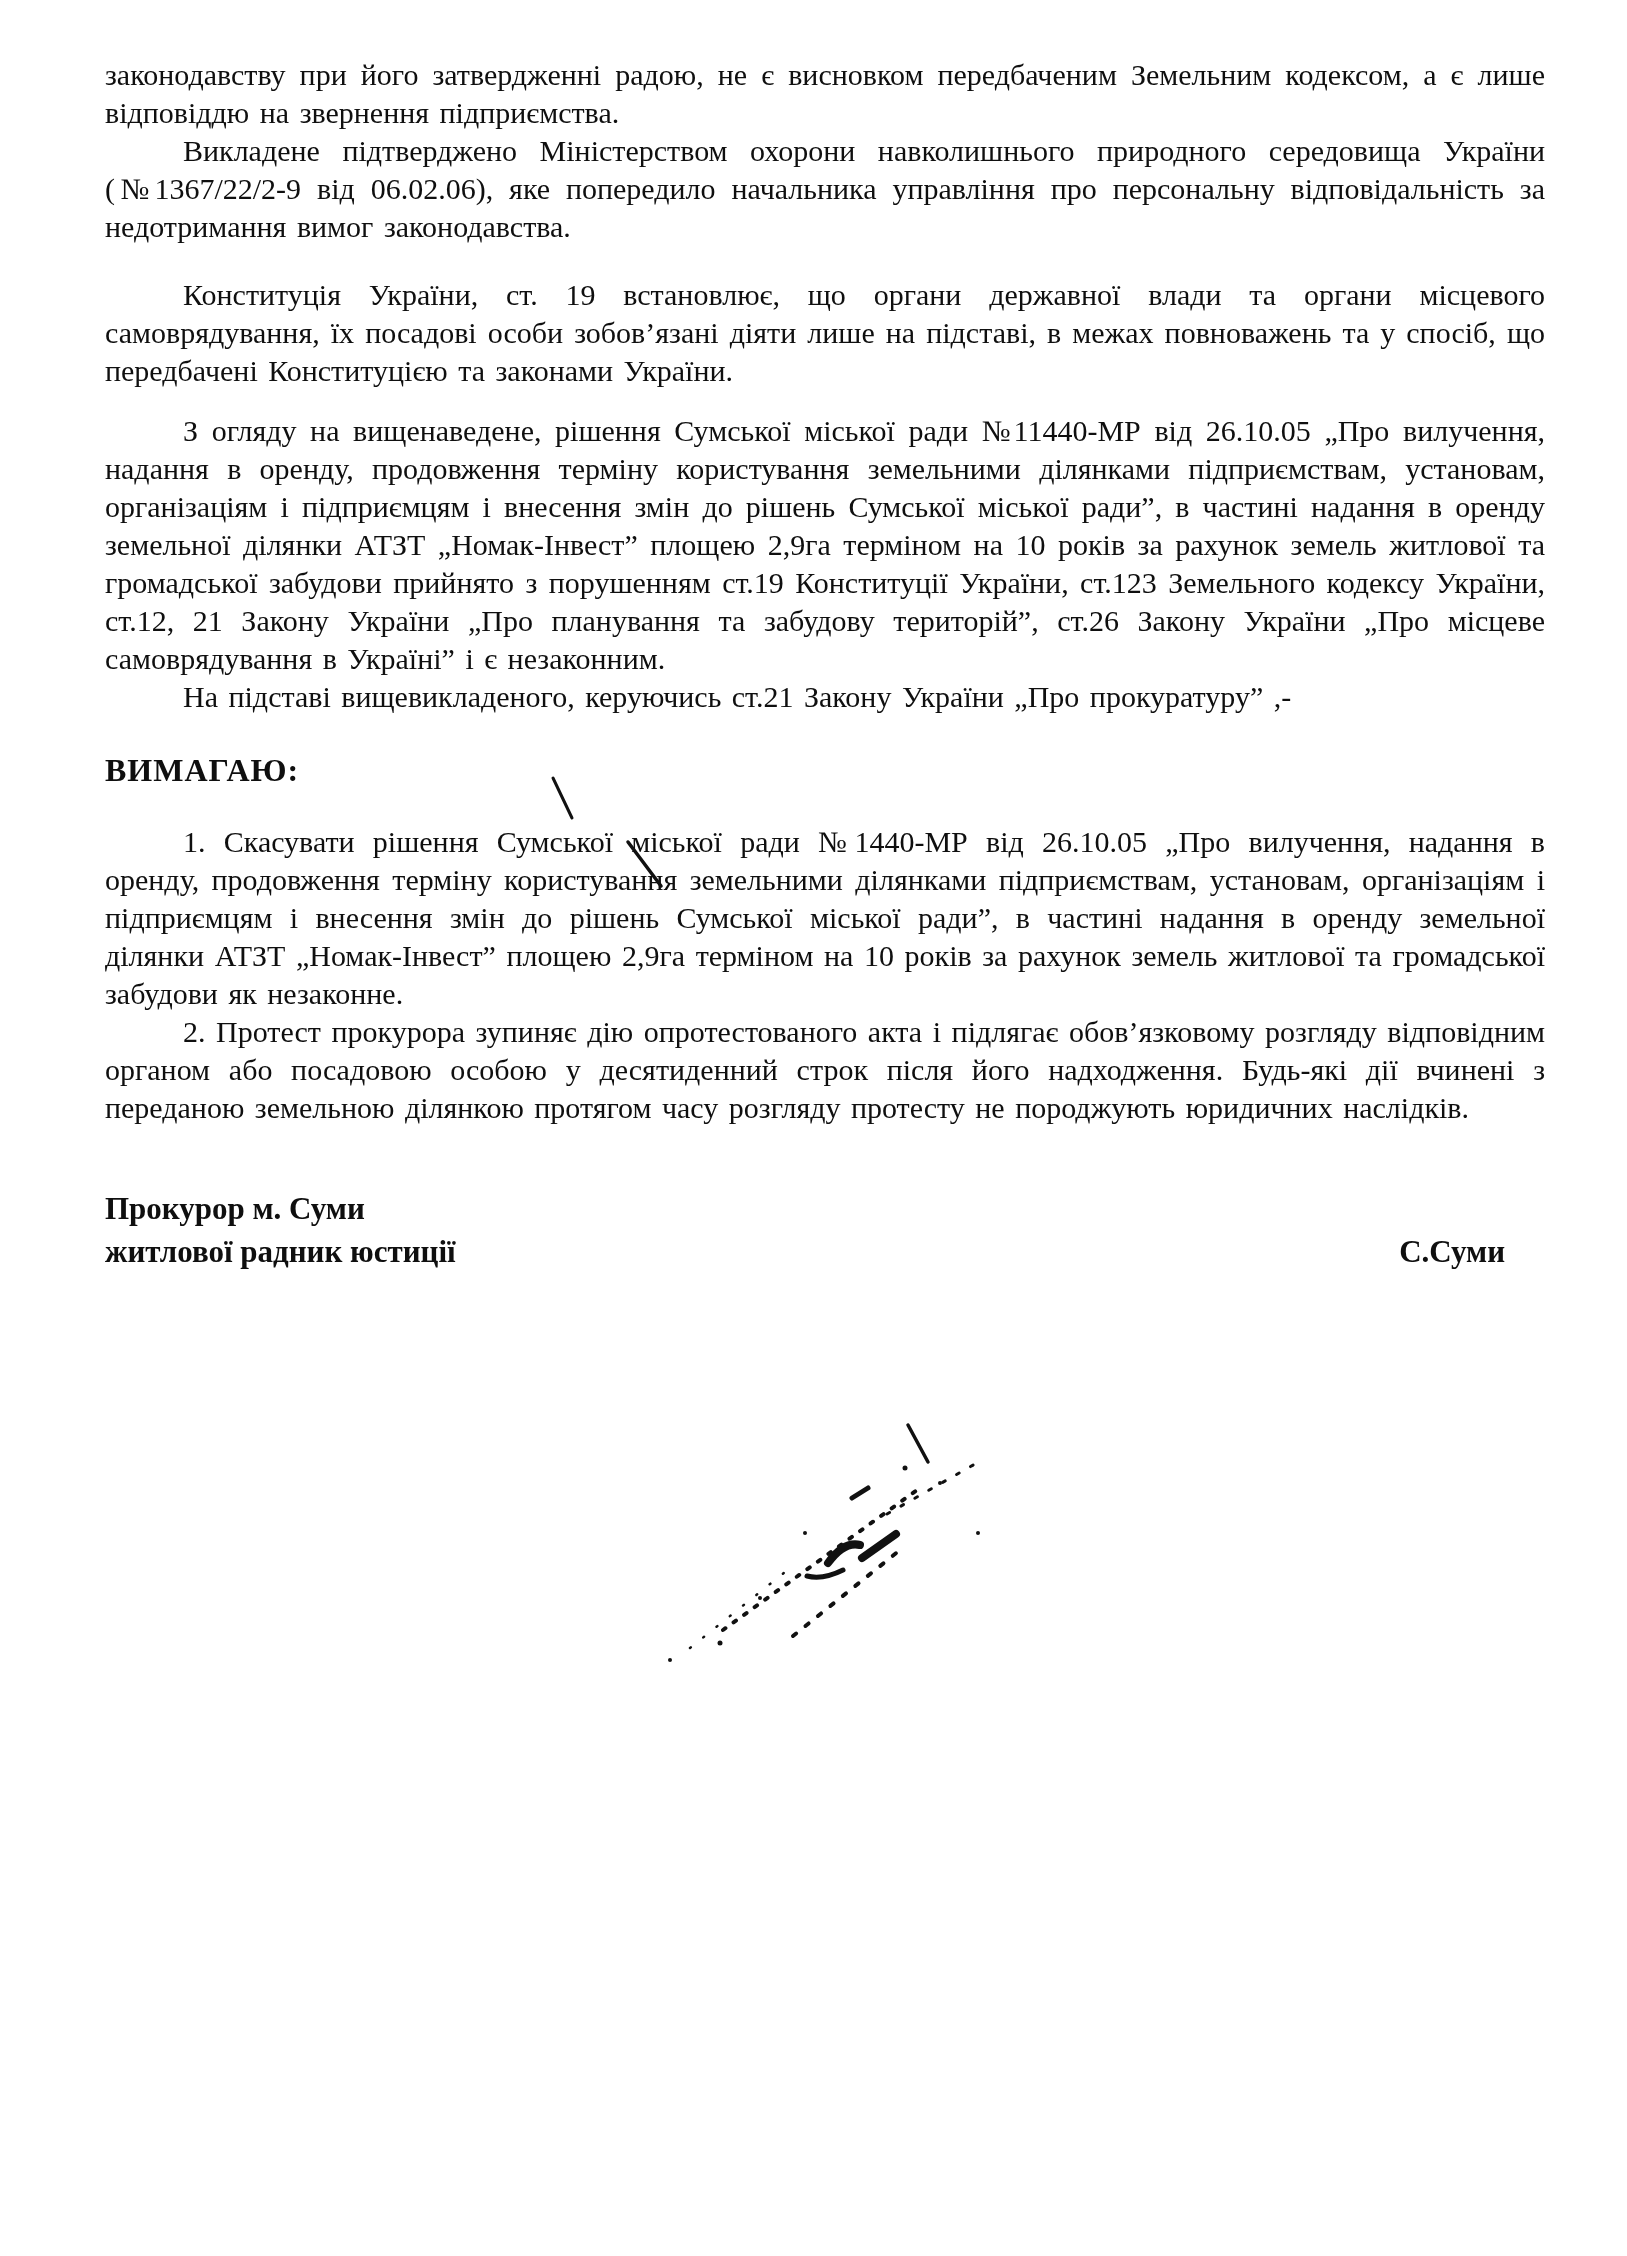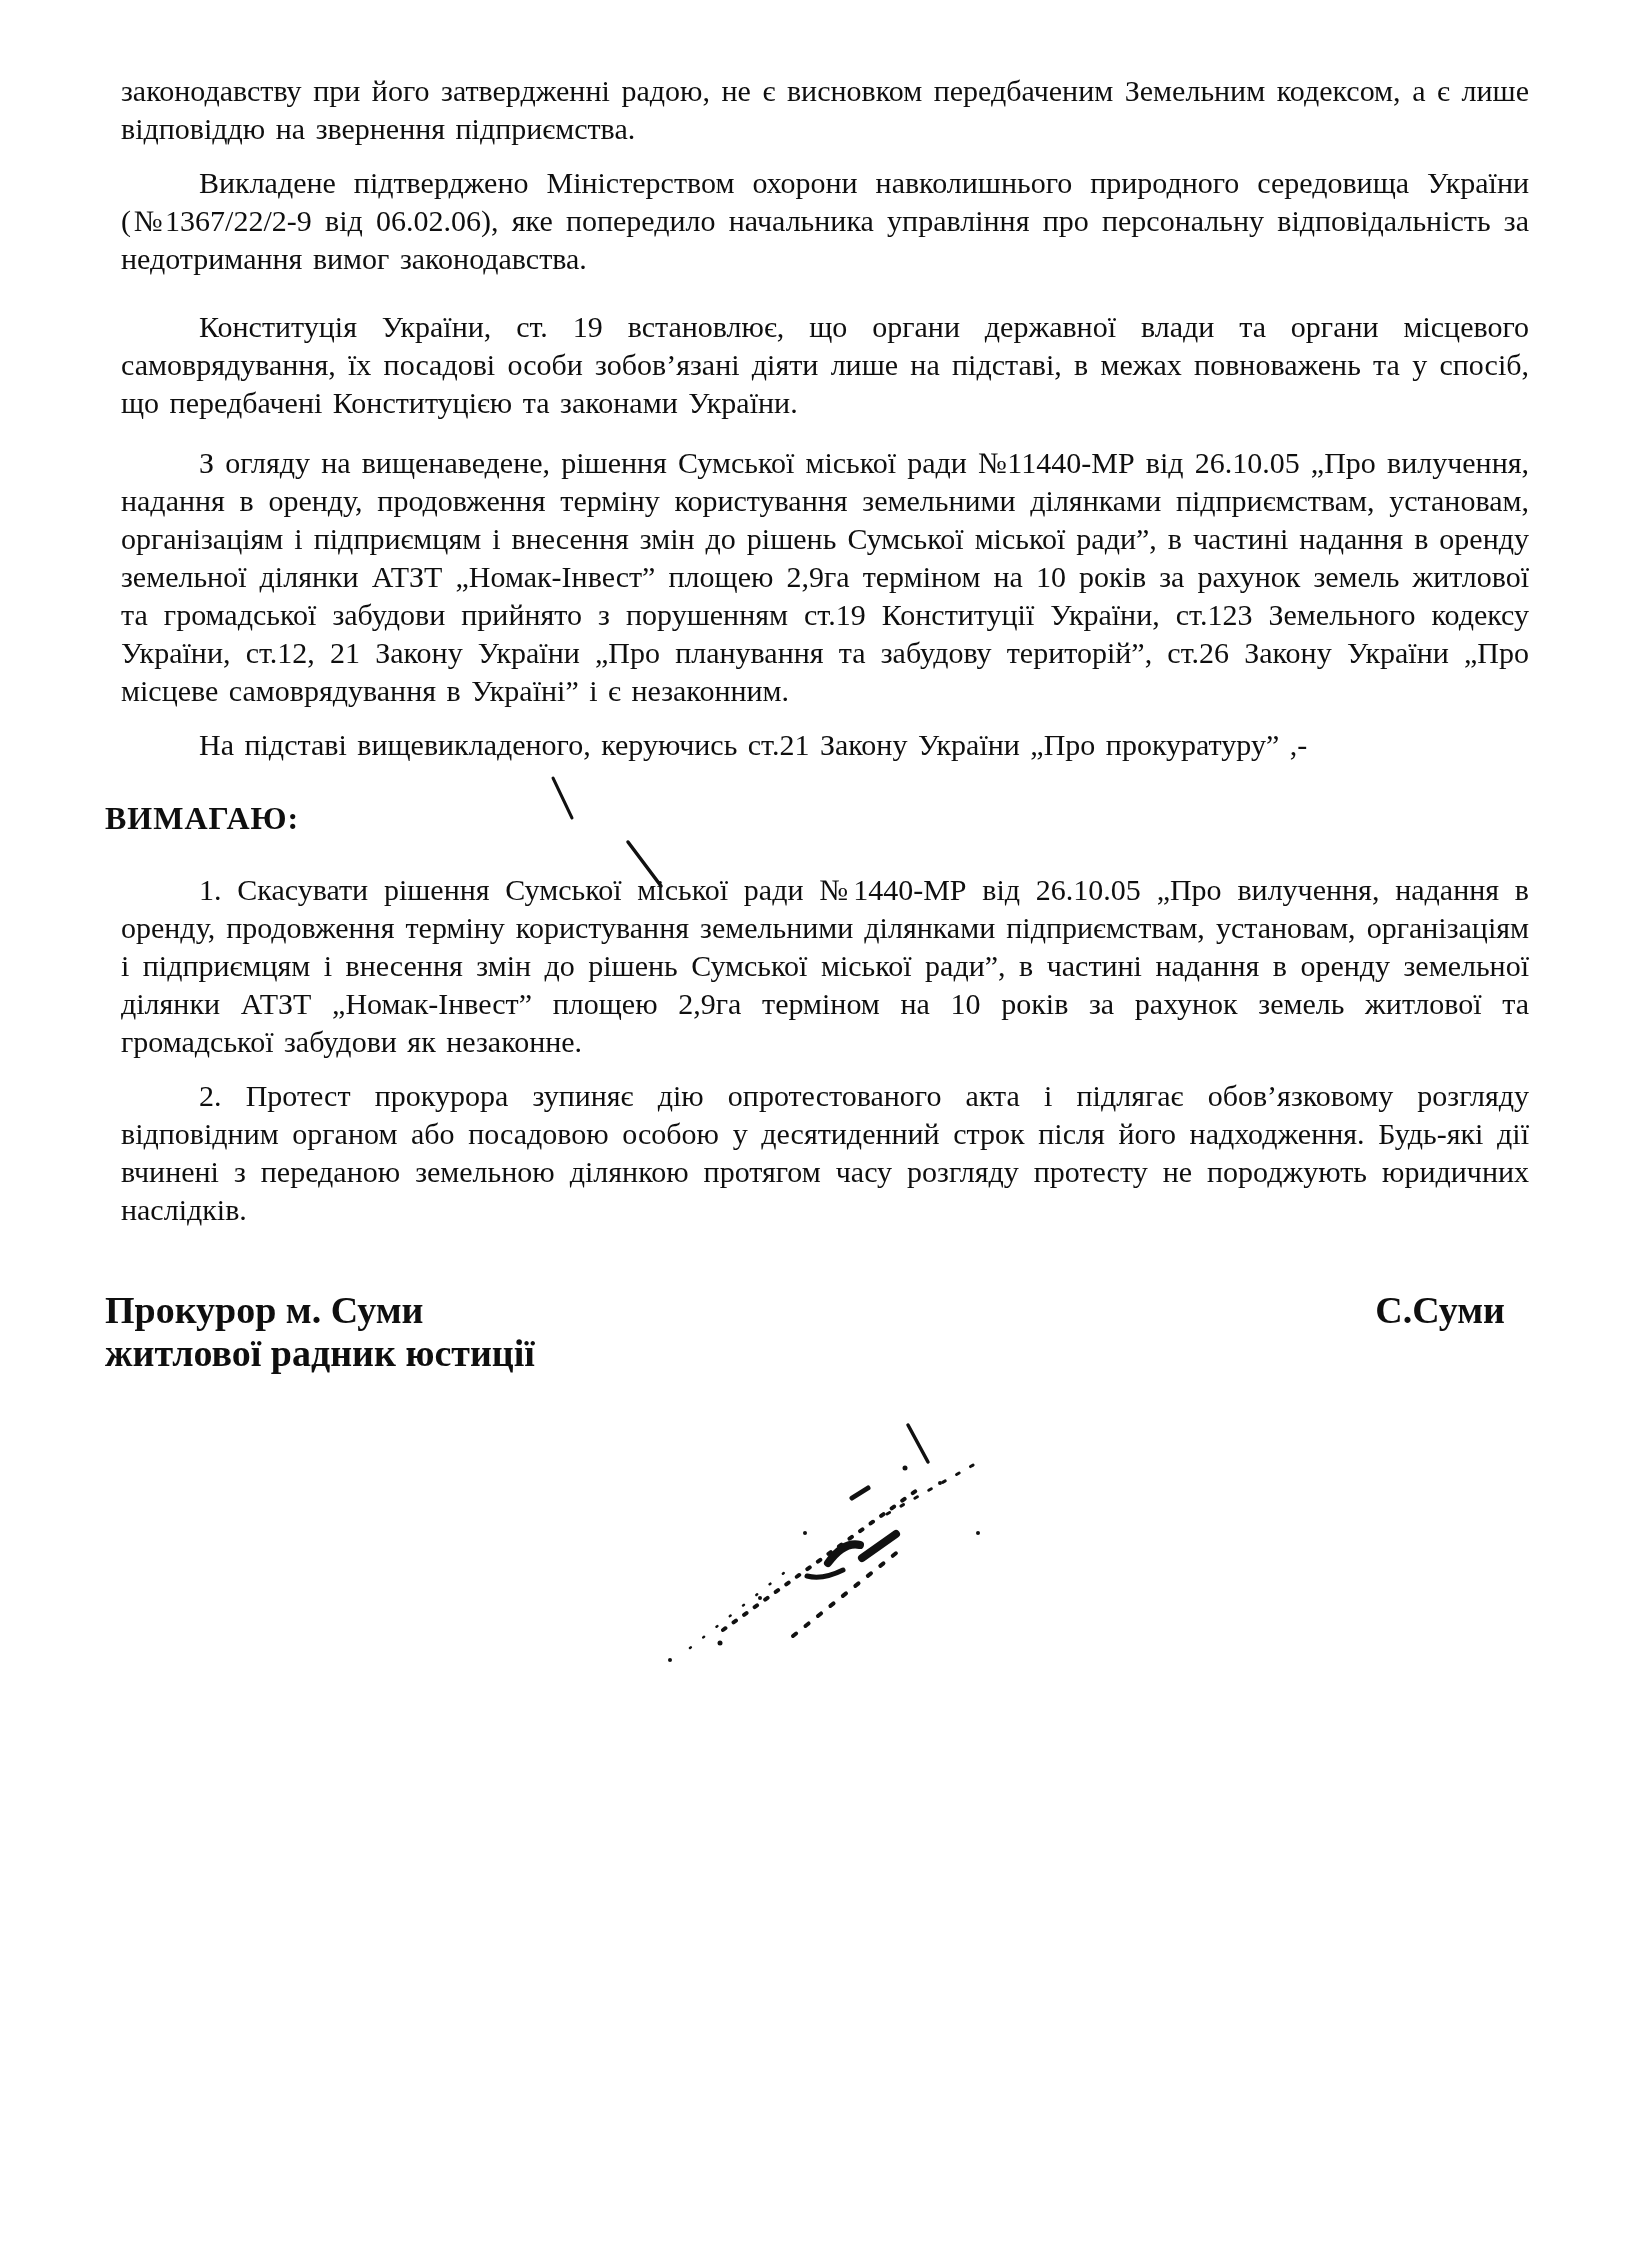--- a/index.html
+++ b/index.html
@@ -13,21 +13,21 @@
     color: #0f0f0f;
     overflow: hidden;
   }
   .content {
     position: absolute;
     left: 105px;
     top: 56px;
     width: 1440px;
   }
   p.doc {
-    margin: 16px;
+    margin: 0;
     font-size: 30px;
     line-height: 38px;
     text-align: justify;
     word-spacing: 3px;
   }
   p.indent { text-indent: 78px; }
   p.gap-lg { margin-top: 30px; }
   p.gap-md { margin-top: 22px; }
   p.highlight {
     background: #c6c6c6;
@@ -37,22 +37,23 @@
   .demand-heading {
     margin: 36px 0 34px 0;
     font-size: 32px;
     font-weight: bold;
     letter-spacing: 1px;
   }
   .signature-block {
     margin-top: 60px;
     display: flex;
     justify-content: space-between;
+    align-items: flex-end;
     font-weight: bold;
-    font-size: 38px;
+    font-size: 31px;
     line-height: 43px;
     padding-right: 40px;
   }
   .overlay {
     position: absolute;
     left: 0; top: 0;
     pointer-events: none;
   }
 </style>
 </head>

